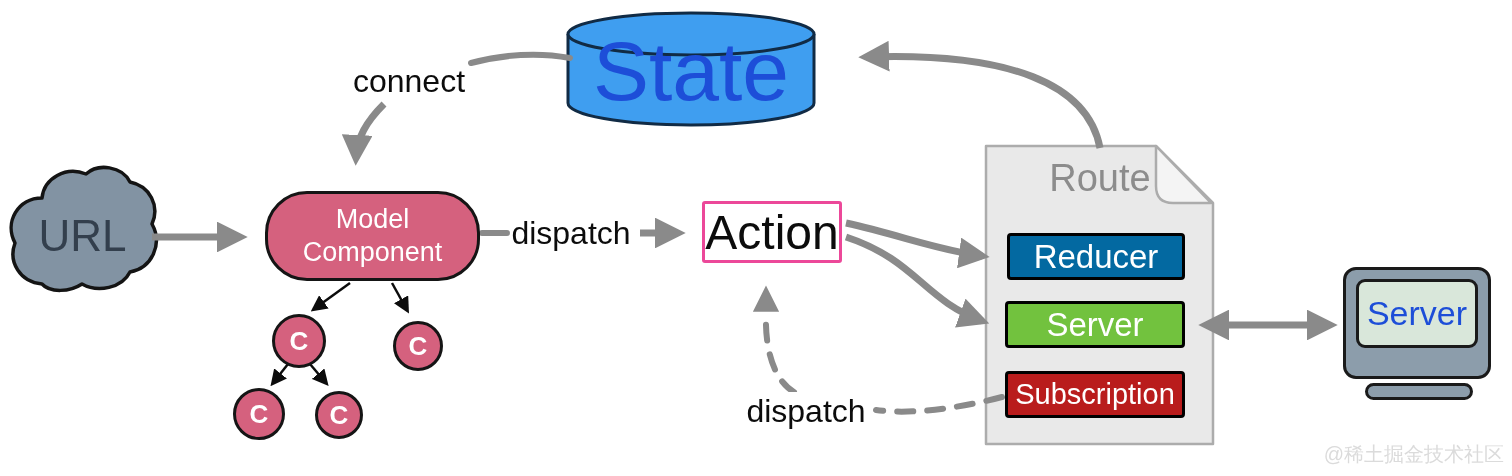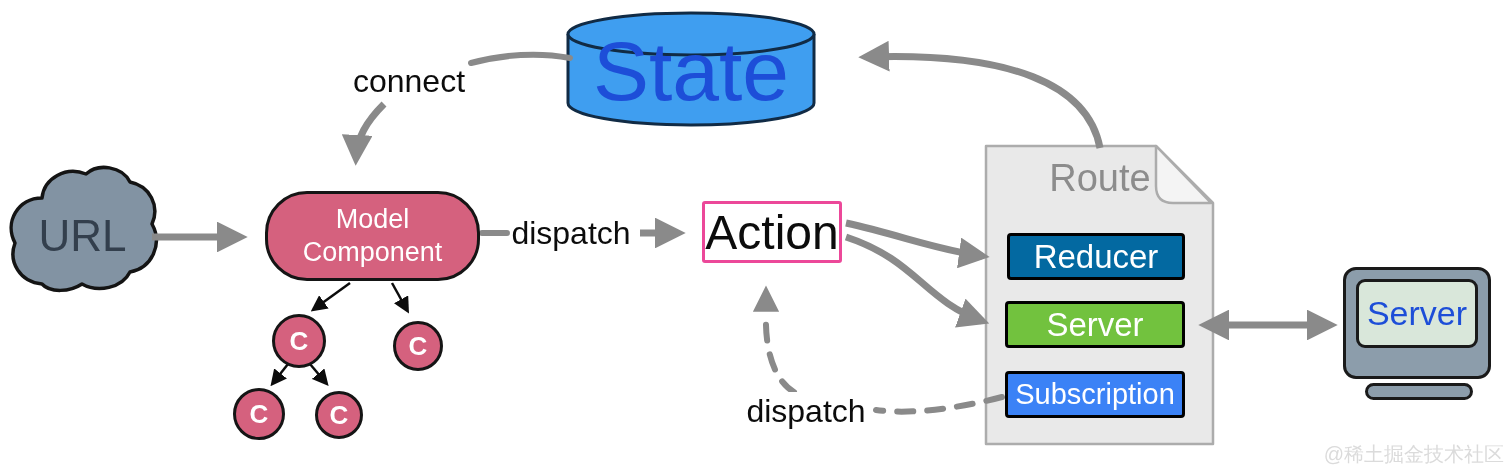--- a/index.html
+++ b/index.html
@@ -35,21 +35,21 @@
   
   .action{position:absolute;left:702px;top:201px;width:140px;height:62px;background:#fff;
           border:3px solid #ec4899;border-radius:3px;display:flex;align-items:center;
           justify-content:center;font-size:48px;color:#0c0c0c;box-sizing:border-box;}
   
   .model-title{left:1020px;top:156px;width:160px;height:44px;font-size:38px;color:#8C8C8C;}
   .mbox{position:absolute;border:3px solid #000;border-radius:4px;display:flex;
         align-items:center;justify-content:center;color:#fff;box-sizing:border-box;}
   .reducer{left:1007px;top:233px;width:178px;height:47px;background:#0369a1;font-size:33px;}
   .effect{left:1005px;top:301px;width:180px;height:47px;background:#72C23E;font-size:33px;}
-  .subscription{left:1005px;top:371px;width:180px;height:47px;background:#3b82f6;font-size:29px;}
+  .subscription{left:1005px;top:371px;width:180px;height:47px;background:#b91c1c;font-size:29px;}
   
   .server-frame{position:absolute;left:1343px;top:267px;width:148px;height:112px;
                 background:#8C9DAB;border:3px solid #1A1A1A;border-radius:13px;box-sizing:border-box;}
   .server-screen{position:absolute;left:1356px;top:279px;width:122px;height:69px;
                  background:#D9E7DA;border:3px solid #1A1A1A;border-radius:9px;
                  display:flex;align-items:center;justify-content:center;
                  font-size:34px;color:#1d4ed8;box-sizing:border-box;}
   .server-base{position:absolute;left:1365px;top:383px;width:108px;height:17px;
                background:#8C9DAB;border:3px solid #1A1A1A;border-radius:9px;box-sizing:border-box;}
   .watermark{position:absolute;right:8px;bottom:8px;font-size:20px;color:#DBDBDB;text-align:right;}

